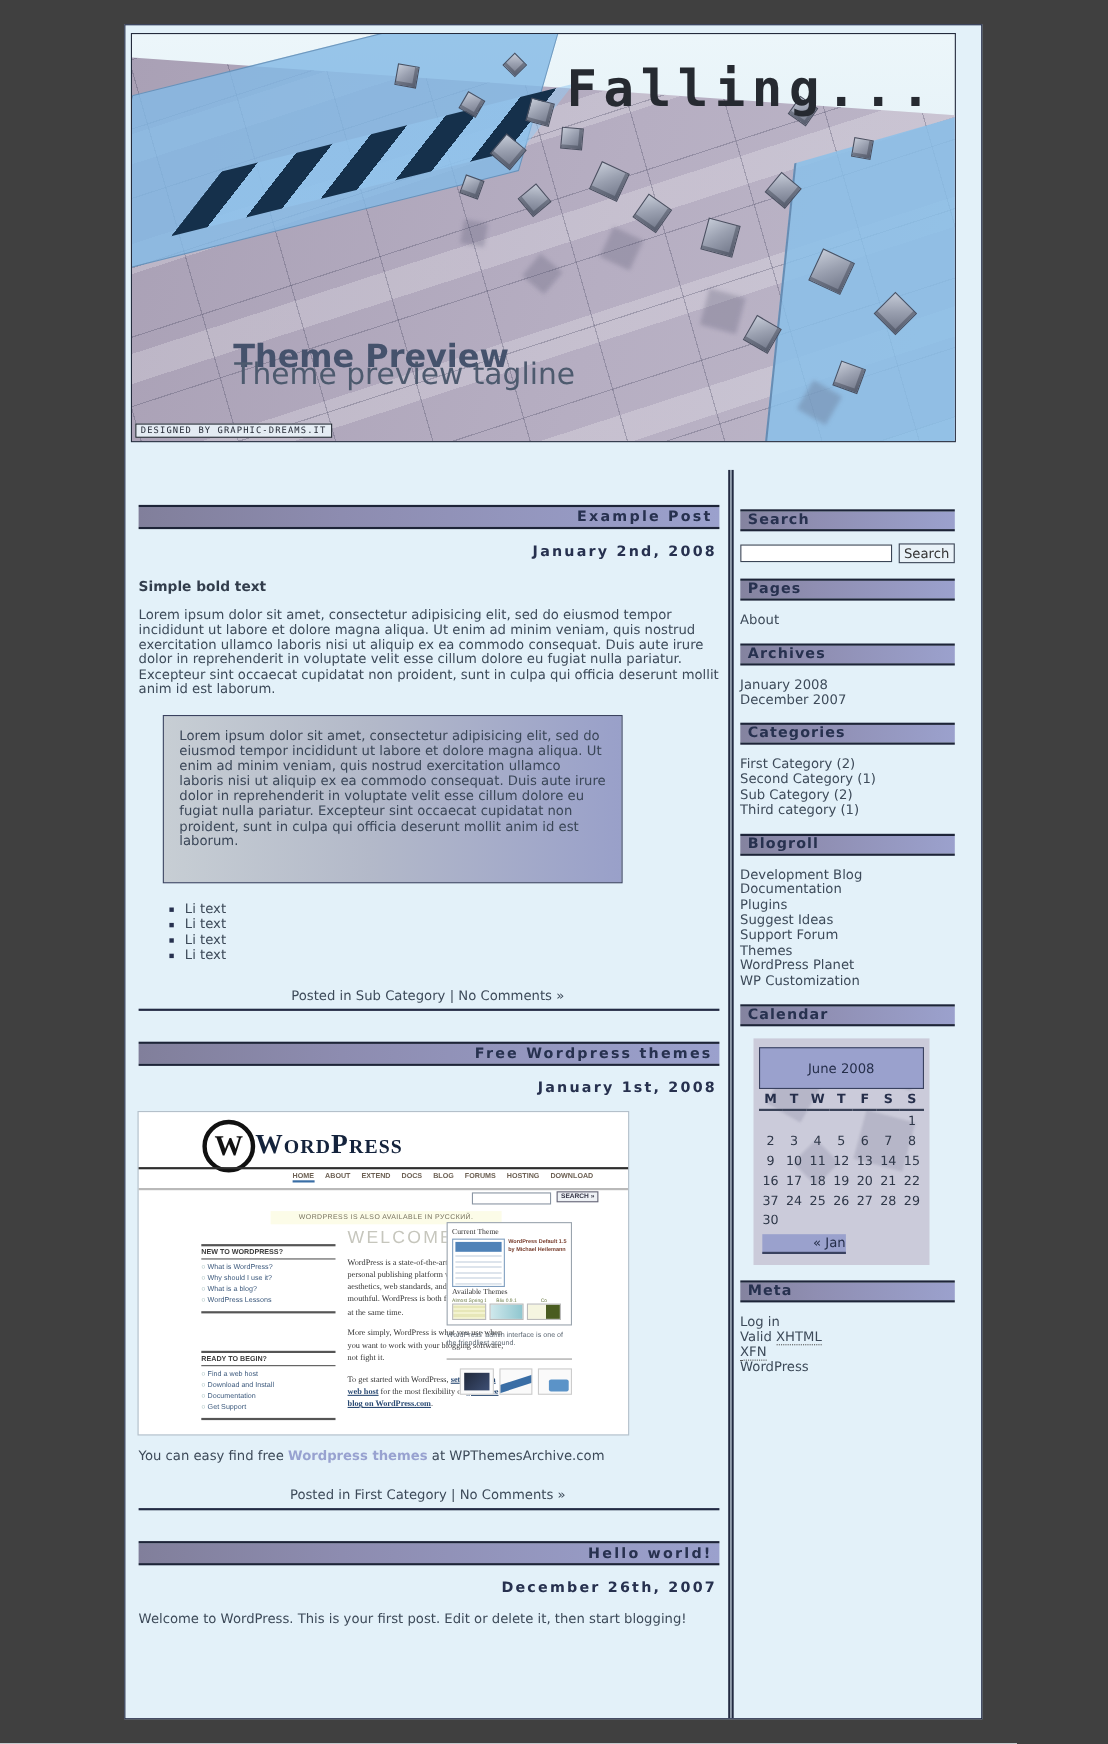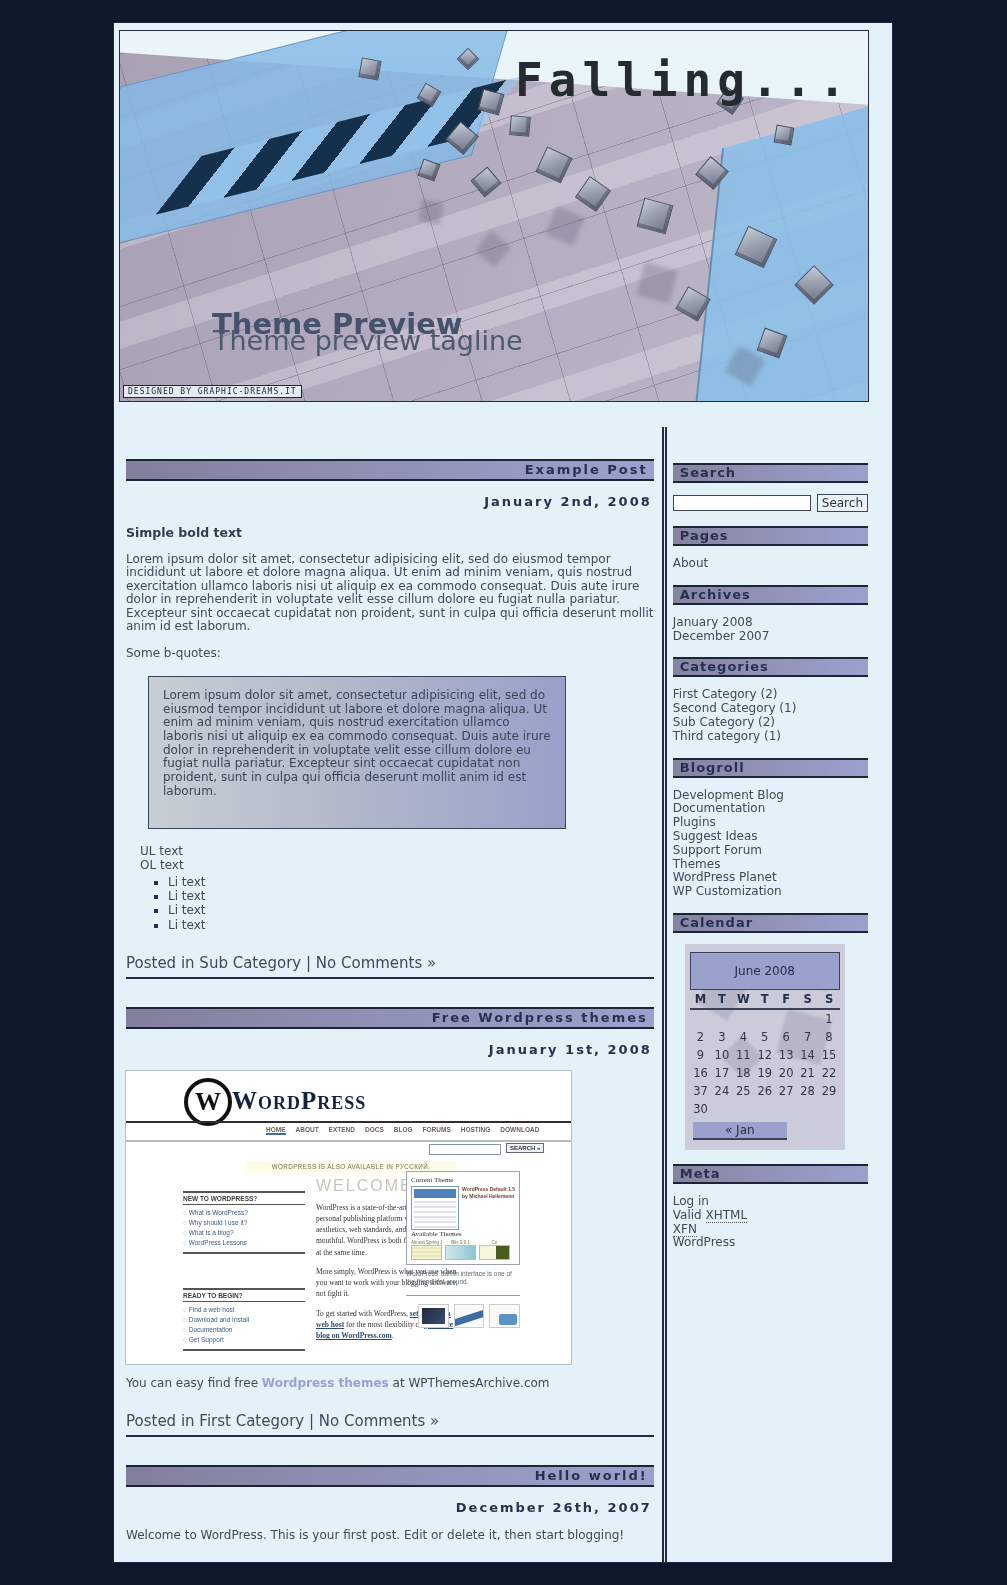--- a/index.html
+++ b/index.html
@@ -1,16 +1,16 @@
 <!DOCTYPE html>
 <html><head>
 <meta charset="utf-8">
 <style>
   html,body{margin:0;padding:0;}
-  .canvas{position:relative;width:1007px;height:1585px;background:#0f172a;overflow:hidden;
+  .canvas{position:relative;width:1007px;height:1585px;background:#404040;overflow:hidden;
           font-family:"DejaVu Sans","Liberation Sans",sans-serif;font-size:12px;color:#3d4a59;}
   .page{position:absolute;left:113px;top:22px;width:778px;height:1539px;background:#e3f1f9;border:1px solid #1d2540;}
 
   
   .masthead{position:absolute;left:5px;top:7px;width:748px;height:370px;border:1px solid #242b3c;overflow:hidden;
             background:linear-gradient(180deg,#ecf6fa 0%,#dfeef5 60%,#d8e9f2 100%);}
   .platform{position:absolute;left:-60px;right:-60px;top:48px;bottom:-60px;transform:rotate(4deg);
             background:
              repeating-linear-gradient(70deg, rgba(70,70,95,.30) 0 1px, transparent 1px 85px),
              repeating-linear-gradient(-22deg, rgba(70,70,95,.30) 0 1px, transparent 1px 60px),
@@ -43,21 +43,21 @@
             border-top:2px solid #1d2438;border-bottom:2px solid #1d2438;text-align:right;padding-right:6px;}
   .post-bar span{font-size:13px;font-weight:bold;letter-spacing:2px;color:#27314f;}
   .post-date{text-align:right;font-size:13px;font-weight:bold;letter-spacing:2px;color:#27314f;margin:13px 2px 14px 0;}
   .main p{margin:13px 0;line-height:1.12;}
   .sub-head{font-size:12.5px;font-weight:bold;color:#323d4c;margin:16px 0 10px 0;}
   blockquote.bq{margin:16px 88px 16px 22px;padding:12px 14px 30px 14px;border:1px solid #3a425f;color:#3a4657;
             background:linear-gradient(to right,#c7ced4 0%,#b3b9c9 45%,#99a0c9 100%);line-height:1.14;}
   .plain-list{margin:12px 0 2px 14px;line-height:1.15;}
   ul.sq{list-style:square;margin:2px 0 14px 0;padding-left:42px;line-height:1.18;color:#27314f;}
   ul.sq li span{color:#3d4a59;}
-  .post-meta{text-align:left;border-bottom:2px solid #232b44;padding:0 2px 5px 0;margin-top:22px;font-size:15px;}
+  .post-meta{text-align:center;border-bottom:2px solid #232b44;padding:0 2px 5px 0;margin-top:22px;font-size:12px;}
   .post-meta a{color:#3d4a59;text-decoration:none;cursor:pointer;}
   .post{margin-bottom:28px;}
   .lite-link{color:#98a2d0;font-weight:bold;cursor:pointer;}
 
   
   .shot{position:relative;width:445px;height:293px;background:#fff;outline:1px solid #b4c0ca;margin:14px 0 4px 0;
         font-family:"Liberation Sans",sans-serif;color:#333;}
   .shot-logo-circle{position:absolute;left:58px;top:7px;width:40px;height:40px;border-radius:50%;
         border:4px solid #111;background:#fff;text-align:center;line-height:40px;
         font-family:"Liberation Serif",serif;font-weight:bold;font-size:26px;color:#111;}
@@ -117,21 +117,21 @@
   .search-row{display:flex;gap:6px;align-items:center;margin-top:2px;}
   .search-input{width:132px;height:14px;border:1px solid #3a4556;background:#fff;font-size:11px;padding:0 2px;}
   .search-btn{font-family:"DejaVu Sans",sans-serif;font-size:12px;border:1px solid #3a4556;background:#e9f2f8;
       color:#333;padding:0 4px;height:18px;}
   .cal-wrap{position:relative;margin:2px 0 0 12px;width:160px;padding:8px 0 10px 0;background:#cbcbda;overflow:hidden;}
   .cal-wrap .ghost{position:absolute;background:rgba(110,110,135,.22);filter:blur(1px);}
   table.cal{position:relative;width:150px;margin:0 auto;border-collapse:collapse;font-size:11.5px;color:#2e3748;}
   .cal caption{background:#9aa1cd;border:1px solid #39415f;font-size:12px;color:#252e4a;padding:11px 0;}
   .cal th{font-weight:bold;border-bottom:2px solid #3a4258;padding:2px 0;text-align:center;color:#252e4a;font-size:11.5px;}
   .cal td{text-align:center;padding:2px 0;}
-  .cal-prev{position:relative;width:94px;background:#9aa1cd;border-bottom:2px solid #39415f;text-align:center;
+  .cal-prev{position:relative;width:76px;background:#9aa1cd;border-bottom:2px solid #39415f;text-align:right;
       font-size:12px;color:#252e4a;padding:1px 0;margin:4px 0 0 8px;cursor:pointer;}
   .dotted{border-bottom:1px dotted #555;cursor:pointer;}
 </style>
 </head>
 <body>
 
 <div class="canvas">
  <div class="page">
 
   <div class="masthead">
@@ -176,26 +176,21 @@
 
     <div class="main">
 
       <div class="post">
         <div class="post-bar">
           <span>Example Post</span>
         </div>
         <div class="post-date">January 2nd, 2008</div>
         <div class="sub-head">Simple bold text</div>
         <p>Lorem ipsum dolor sit amet, consectetur adipisicing elit, sed do eiusmod tempor incididunt ut labore et dolore magna aliqua. Ut enim ad minim veniam, quis nostrud exercitation ullamco laboris nisi ut aliquip ex ea commodo consequat. Duis aute irure dolor in reprehenderit in voluptate velit esse cillum dolore eu fugiat nulla pariatur. Excepteur sint occaecat cupidatat non proident, sunt in culpa qui officia deserunt mollit anim id est laborum.</p>
-        <p>Some b-quotes:</p>
         <blockquote class="bq">Lorem ipsum dolor sit amet, consectetur adipisicing elit, sed do eiusmod tempor incididunt ut labore et dolore magna aliqua. Ut enim ad minim veniam, quis nostrud exercitation ullamco laboris nisi ut aliquip ex ea commodo consequat. Duis aute irure dolor in reprehenderit in voluptate velit esse cillum dolore eu fugiat nulla pariatur. Excepteur sint occaecat cupidatat non proident, sunt in culpa qui officia deserunt mollit anim id est laborum.</blockquote>
-        <div class="plain-list">
-          <div>UL text</div>
-          <div>OL text</div>
-        </div>
         <ul class="sq">
           <li><span>Li text</span></li>
           <li><span>Li text</span></li>
           <li><span>Li text</span></li>
           <li><span>Li text</span></li>
         </ul>
         <div class="post-meta">
           <span>Posted in</span>
           <a>Sub Category</a>
           <span>|</span>

